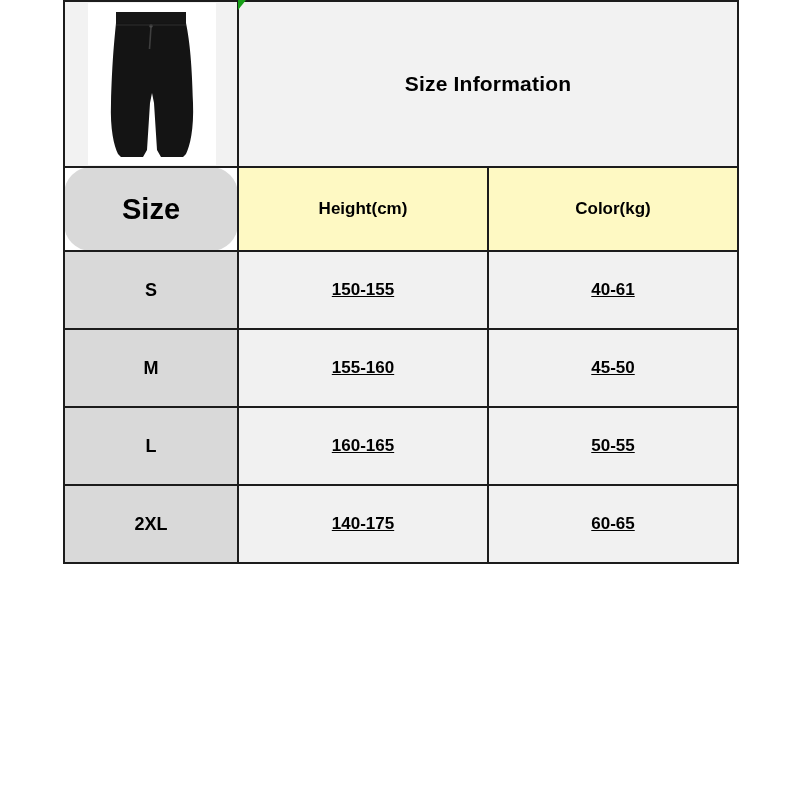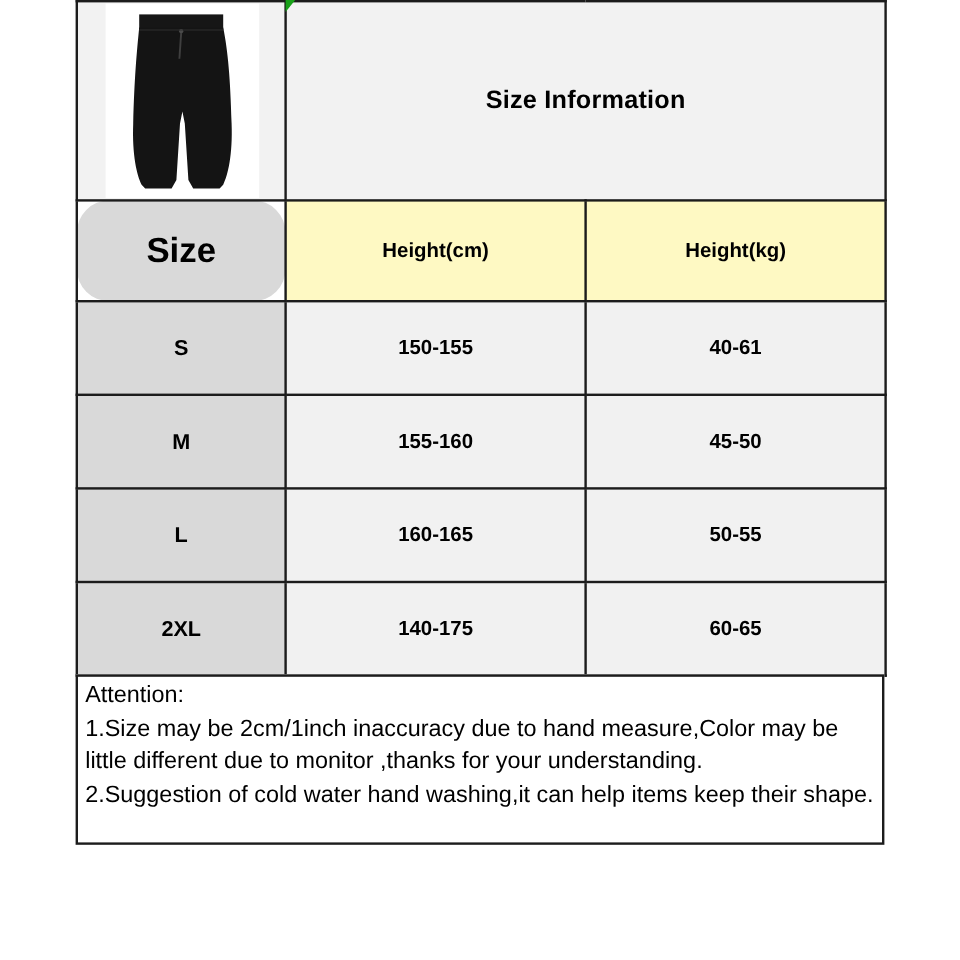--- a/index.html
+++ b/index.html
@@ -65,20 +65,21 @@
     background: #d9d9d9;
     font-size: 18px;
     font-weight: bold;
     text-align: center;
   }
   td.val-cell {
     background: #f1f1f1;
     font-size: 17px;
     font-weight: bold;
     text-align: center;
+    text-decoration: underline;
   }
   .attention {
     margin-top: -2px;
     width: 674px;
     height: 142px;
     border: 2px solid #1c1c1c;
     background: #ffffff;
     padding: 2px 6px 0 6px;
     font-size: 19.5px;
     line-height: 27.5px;
@@ -117,21 +118,21 @@
             <line x1="28" y1="22" x2="98" y2="22" stroke="#2e2e2e" stroke-width="1"></line>
           </svg>
         </div>
       </td>
       <td class="title-cell" colspan="2">Size Information</td>
     </tr>
 
     <tr>
       <th class="size-head">Size</th>
       <th class="col-head">Height(cm)</th>
-      <th class="col-head">Height(kg)</th>
+      <th class="col-head">Color(kg)</th>
     </tr>
 
     <tr>
       <td class="size-cell">S</td>
       <td class="val-cell">150-155</td>
       <td class="val-cell">40-61</td>
     </tr>
 
     <tr>
       <td class="size-cell">M</td>
@@ -147,20 +148,15 @@
 
 
     <tr>
       <td class="size-cell">2XL</td>
       <td class="val-cell">140-175</td>
       <td class="val-cell">60-65</td>
     </tr>
   </tbody>
     </table>
 
-  <div class="attention">
-    <p>Attention:</p>
-    <p>1.Size may be 2cm/1inch inaccuracy due to hand measure,Color may be little different due to monitor ,thanks for your understanding.</p>
-    <p>2.Suggestion of cold water hand washing,it can help items keep their shape.</p>
-  </div>
 
   <div class="corner-marker"></div>
 </div>
 
 </body></html>

